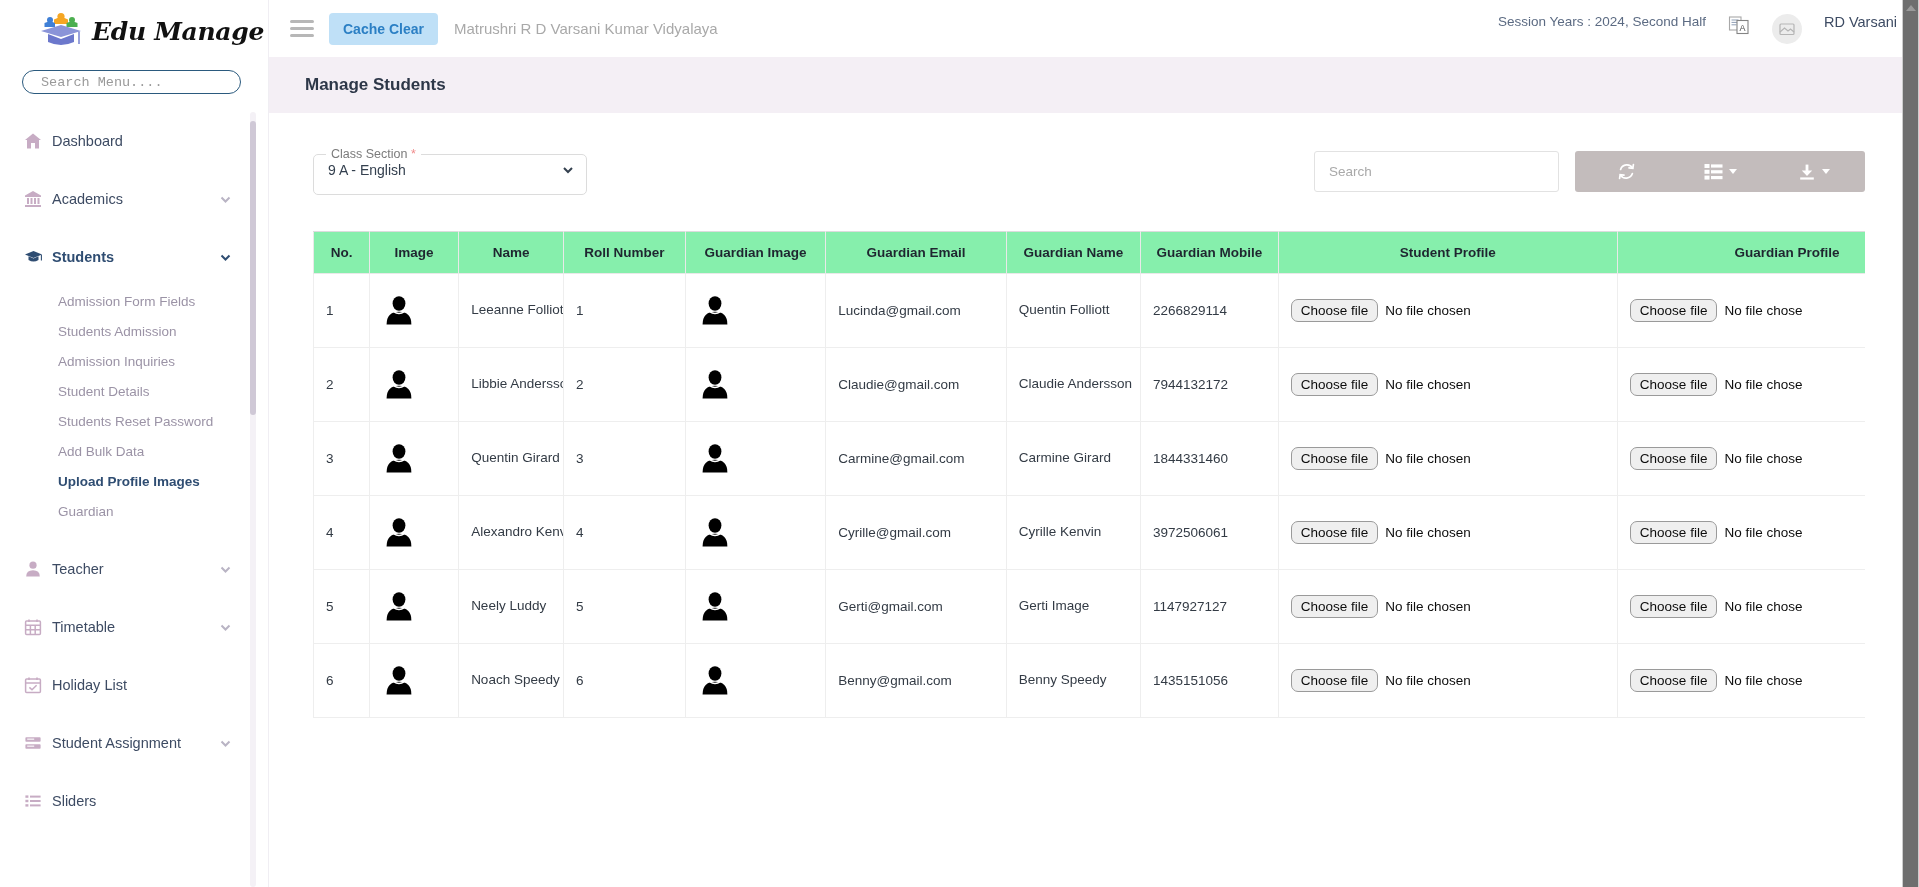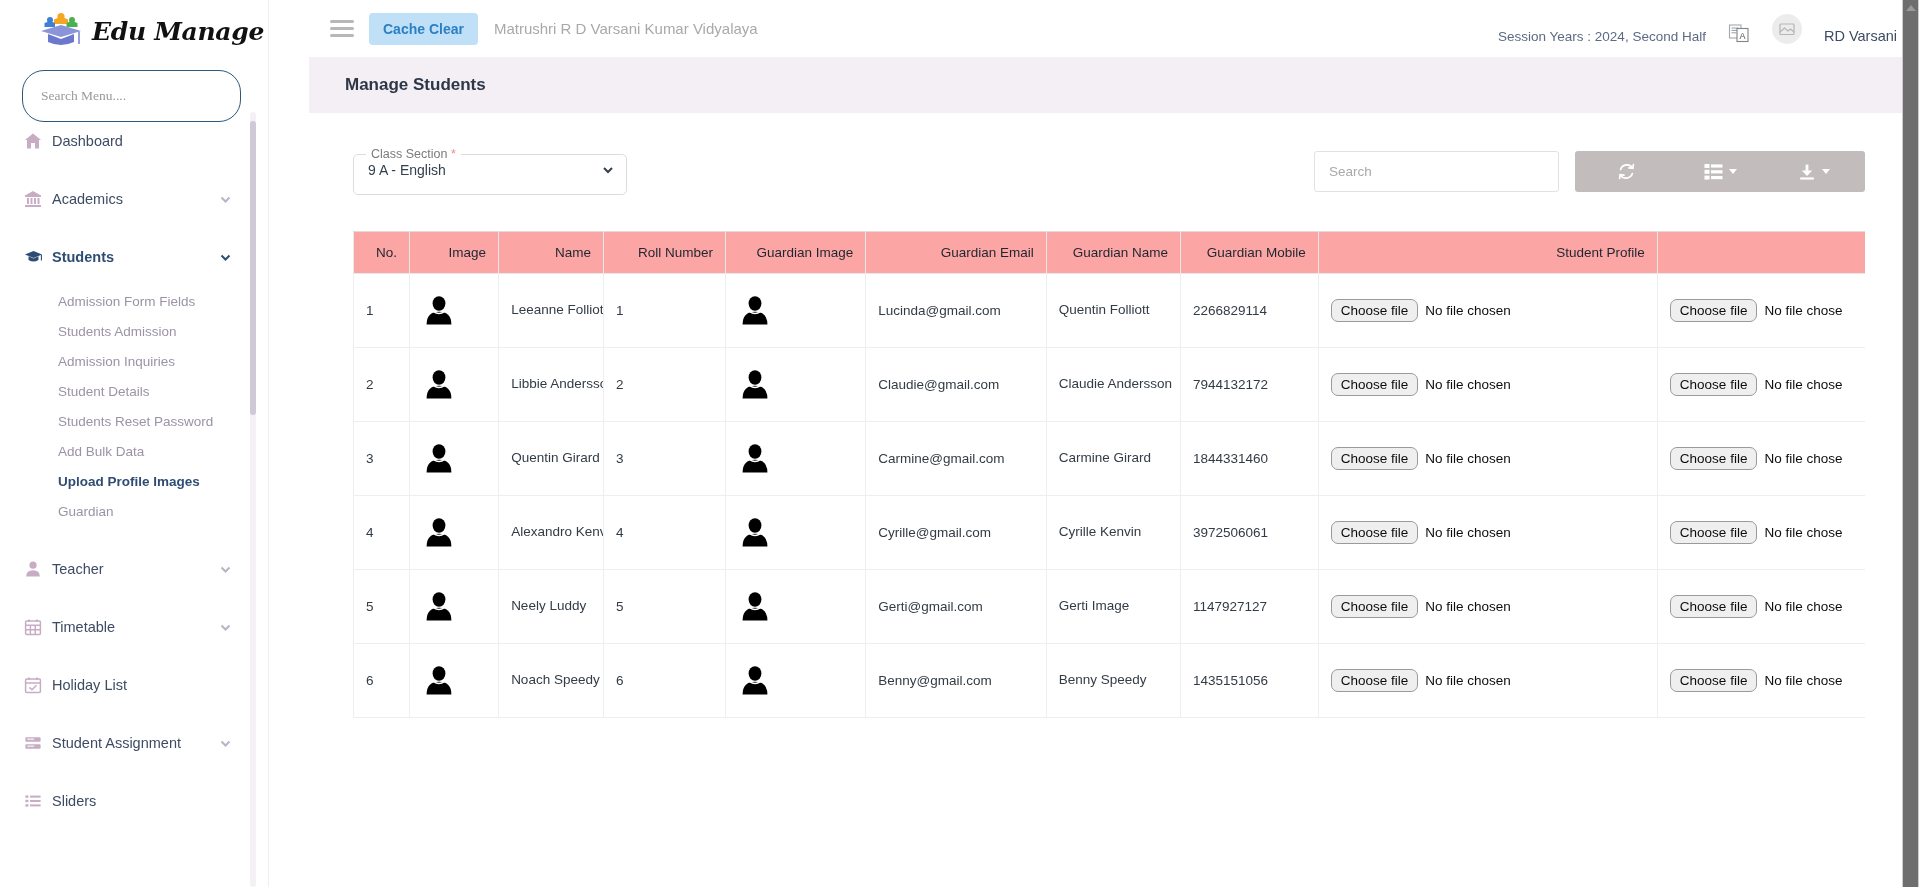--- a/index.html
+++ b/index.html
@@ -3,21 +3,21 @@
 <meta charset="utf-8">
 <style>
   * { box-sizing: border-box; }
   html, body {
     margin: 0; padding: 0;
     width: 1919px; height: 887px;
     overflow: hidden;
     font-family: "Liberation Sans", sans-serif;
     background: #ffffff;
   }
-  #app { position: relative; width: 1919px; height: 887px; display: flex; overflow: hidden; gap: 40px; }
+  #app { position: relative; width: 1919px; height: 887px; display: flex; overflow: hidden; }
 
   
   .sidebar {
     width: 269px; height: 887px; flex: 0 0 269px;
     background: #ffffff;
     position: relative;
     overflow: hidden;
     border-right: 1px solid #f0eef3;
   }
   .brand {
@@ -29,29 +29,29 @@
     font-family: "DejaVu Serif", serif;
     font-style: italic;
     font-weight: 700;
     font-size: 25px;
     color: #111;
     letter-spacing: -0.3px;
     white-space: nowrap;
   }
   .menu-search-wrap { padding: 8px 27px 0 22px; }
   .menu-search {
-    width: 100%; height: 52px;
+    width: 100%; height: 24px;
     border: 1px solid #2b5a7e;
     border-radius: 22px;
     padding: 0 18px;
     font-size: 13.5px;
     color: #6d6d6d;
     background: #fff;
     outline: none;
-    font-family: Liberation Serif, serif;
+    font-family: Liberation Mono, monospace;
   }
   .menu-search::placeholder { color: #9a9a9a; }
 
   .nav-scroll {
     position: absolute;
     top: 112px; left: 0; right: 0; bottom: 0;
     overflow: hidden;
     padding-right: 14px;
   }
   .nav-track {
@@ -140,21 +140,21 @@
     font-family: "Liberation Sans", sans-serif;
   }
   .school-name {
     margin-left: 16px;
     font-size: 15px;
     color: #a9a9a9;
     white-space: nowrap;
   }
   .topbar-right {
     margin-left: auto;
-    display: flex; align-items: flex-end; gap: 22px;
+    display: flex; align-items: flex-start; gap: 22px;
   }
   .session-years {
     font-size: 13.5px;
     color: #5c6b83;
     white-space: nowrap;
   }
   .translate-icon { width: 22px; height: 22px; cursor: pointer; opacity: .85; }
   .avatar {
     width: 30px; height: 30px; border-radius: 50%;
     background: #ececec;
@@ -263,28 +263,28 @@
     margin-top: 22px;
     overflow: hidden;
   }
   table.students {
     border-collapse: collapse;
     table-layout: fixed;
     width: 1644px;
     font-size: 13.5px;
   }
   table.students th {
-    text-align: right;
-    font-weight: 400;
+    text-align: center;
+    font-weight: 700;
     color: #1f2630;
     font-size: 13.5px;
     padding: 13px 12px;
     border: 1px solid #e9e9e9;
     border-top: 1px solid #dcdcdc;
-    background: #fca5a5;
+    background: #86efac;
     vertical-align: middle;
     white-space: nowrap;
   }
   table.students td {
     padding: 10px 12px;
     border: 1px solid #eeeeee;
     color: #333b45;
     vertical-align: middle;
     height: 74px;
     overflow: hidden;

